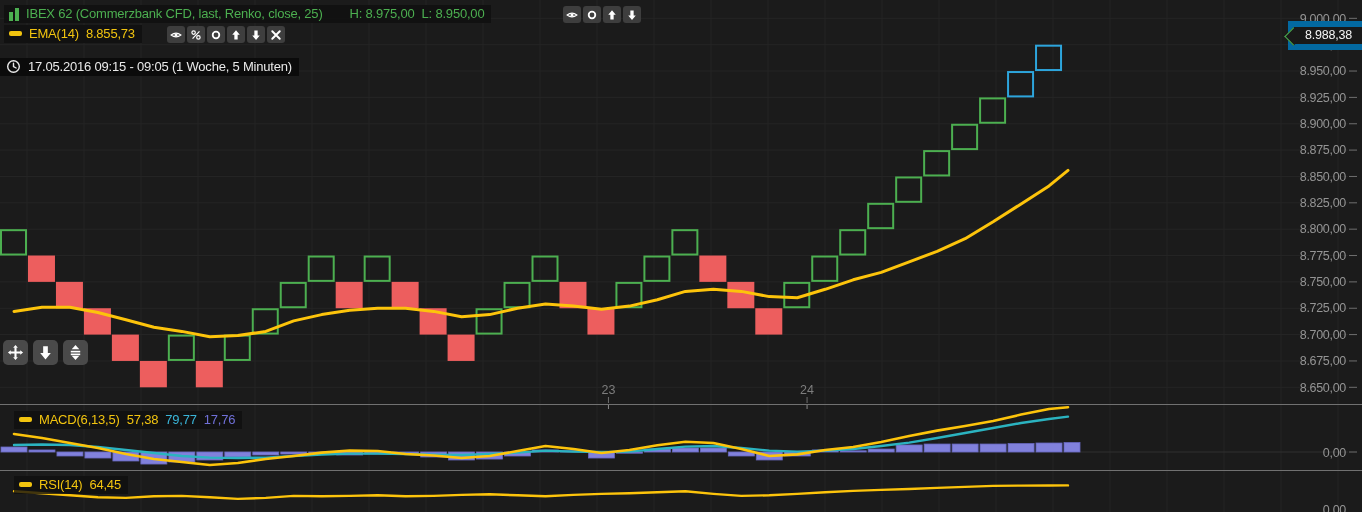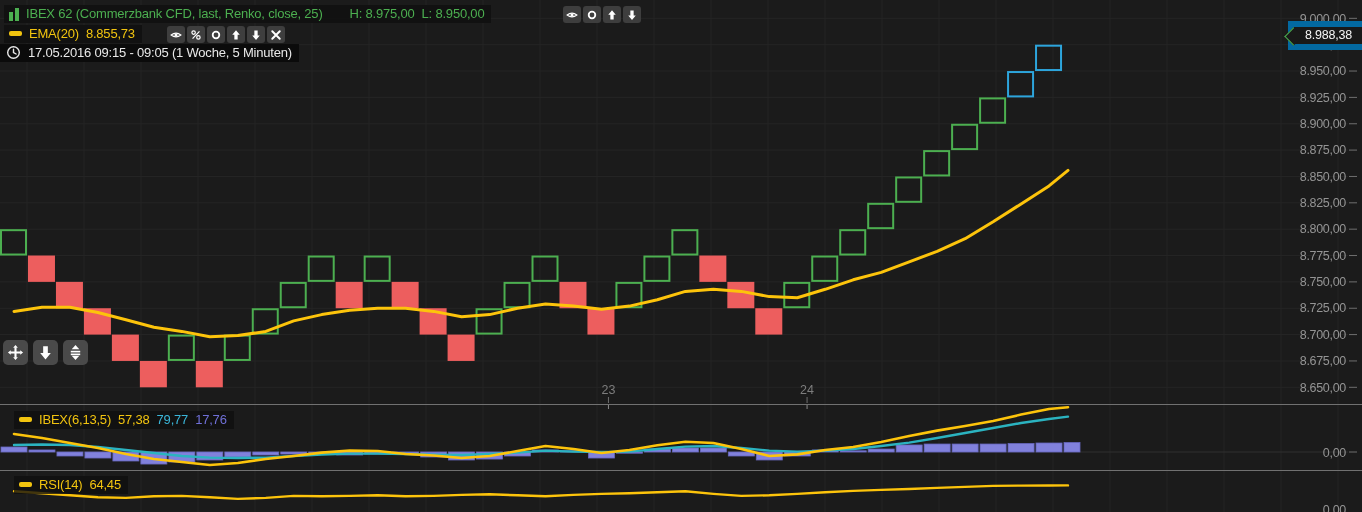--- a/index.html
+++ b/index.html
@@ -238,21 +238,21 @@
       <span class="icon-btn">
         <svg viewBox="0 0 16 16">
           <path d="M8 14.5 L3 8.5 H5.8 V2 H10.2 V8.5 H13 Z" fill="#fff"></path>
         </svg>
       </span>
     </div>
 
   <div class="hdr-row" style="left:4px;top:25px;">
     <div class="badge-bg">
       <span class="dash-icon"></span>
-      <span class="t-gold">EMA(20)</span>
+      <span class="t-gold">EMA(14)</span>
       <span class="t-gold">8.855,73</span>
     </div>
   </div>
   <div class="icon-group" style="position:absolute;left:167px;top:26px;z-index:6;" id="ema-icons">
       <span class="icon-btn">
         <svg viewBox="0 0 16 16">
           <path d="M1.5 8 Q8 2.8 14.5 8 Q8 13.2 1.5 8 Z" fill="none" stroke="#fff" stroke-width="1.5"></path>
           <circle cx="8" cy="8" r="2.1" fill="#fff"></circle>
         </svg>
       </span>
@@ -278,21 +278,21 @@
           <path d="M8 14.5 L3 8.5 H5.8 V2 H10.2 V8.5 H13 Z" fill="#fff"></path>
         </svg>
       </span>
       <span class="icon-btn">
         <svg viewBox="0 0 16 16">
           <path d="M3 3 L13 13 M13 3 L3 13" stroke="#fff" stroke-width="2.6" stroke-linecap="round"></path>
         </svg>
       </span>
     </div>
 
-  <div class="hdr-row" style="left:0px;top:44px;">
+  <div class="hdr-row" style="left:0px;top:58px;">
     <div class="badge-bg" style="background:rgba(8,8,8,0.85);padding-left:6px;">
       <span class="clock-icon">
         <svg viewBox="0 0 16 16">
             <circle cx="8" cy="8" r="6.2" fill="none" stroke="#e9e9e9" stroke-width="1.5"></circle>
             <path d="M8 4.5 V8 L10.8 9.6" fill="none" stroke="#e9e9e9" stroke-width="1.5" stroke-linecap="round"></path>
           </svg>
       </span>
       <span class="t-white">17.05.2016 09:15 - 09:05 (1 Woche, 5 Minuten)</span>
     </div>
   </div>
@@ -315,21 +315,21 @@
           <rect x="4" y="7.2" width="10" height="1.7" fill="#fff"></rect>
           <rect x="4" y="10.1" width="10" height="1.7" fill="#fff"></rect>
           <path d="M9 17 L5 12.5 H13 Z" fill="#fff"></path>
         </svg>
       </div>
     </div>
 
   <div class="hdr-row" style="left:14px;top:411px;">
     <div class="badge-bg">
       <span class="dash-icon"></span>
-      <span class="t-gold">IBEX(6,13,5)</span>
+      <span class="t-gold">MACD(6,13,5)</span>
       <span class="t-gold">57,38</span>
       <span class="t-cyan">79,77</span>
       <span class="t-purple">17,76</span>
     </div>
   </div>
 
   <div class="hdr-row" style="left:14px;top:476px;">
     <div class="badge-bg">
       <span class="dash-icon"></span>
       <span class="t-gold">RSI(14)</span>

